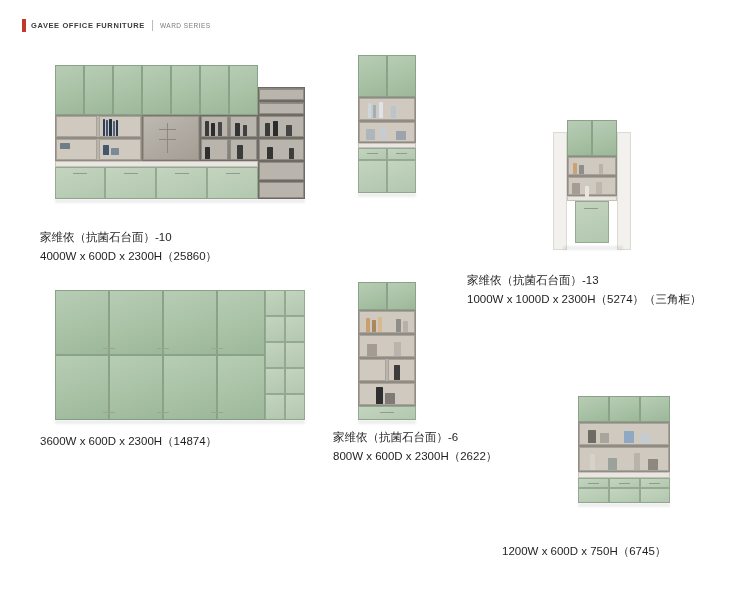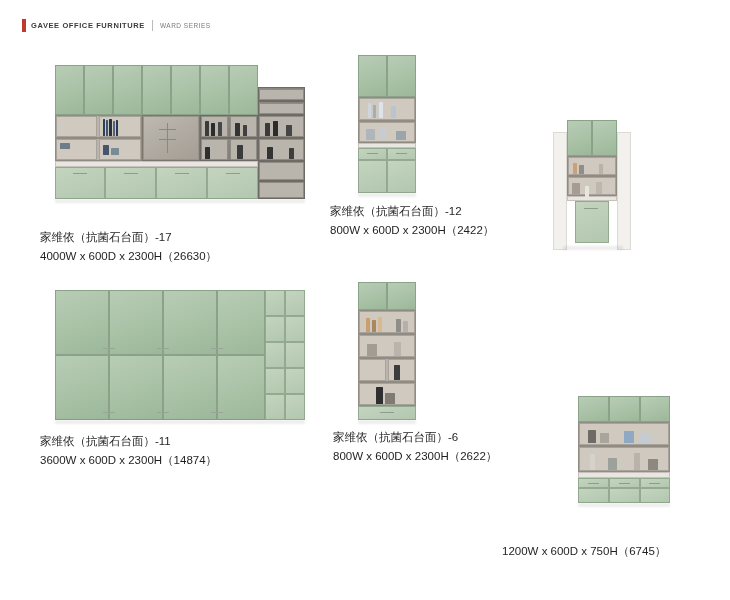--- a/index.html
+++ b/index.html
@@ -208,22 +208,22 @@
 
     <div class="panel-grey" style="position:absolute; left:203px; top:96px; width:47px; height:20px;"></div>
     <div class="shelf-open" style="position:absolute; left:204px; top:97px; width:45px; height:18px;"></div>
     <div class="panel-grey" style="position:absolute; left:203px; top:116px; width:47px; height:18px;"></div>
     <div class="shelf-open" style="position:absolute; left:204px; top:117px; width:45px; height:16px;"></div>
 
     <div class="floor-shadow" style="left:0; top:134px; width:250px; height:4px;"></div>
   </div>
 
   <div class="caption" style="left:40px; top:228px;">
-    <div>家维依（抗菌石台面）-17</div>
-    <div class="line2">4000W x 600D x 2300H（26630）</div>
+    <div>家维依（抗菌石台面）-10</div>
+    <div class="line2">4000W x 600D x 2300H（25860）</div>
   </div>
 
   <div class="fig" style="left:358px; top:55px; width:58px; height:140px;">
     <div class="panel-green" style="position:absolute; left:0; top:0; width:29px; height:42px;"></div>
     <div class="panel-green" style="position:absolute; left:29px; top:0; width:29px; height:42px;"></div>
 
     <div class="shelf-open" style="position:absolute; left:0; top:42px; width:58px; height:24px;"></div>
     <div class="shelf-inner" style="position:absolute; left:1px; top:43px; width:56px; height:22px;"></div>
     <div class="bk" style="left:10px; top:48px; width:3px; height:15px; background:#cfd6dc;"></div>
     <div class="bk" style="left:15px; top:50px; width:3px; height:13px; background:#9fb0bd;"></div>
@@ -240,24 +240,20 @@
 
     <div class="panel-green-lite" style="position:absolute; left:0; top:93px; width:29px; height:12px;"></div>
     <div class="panel-green-lite" style="position:absolute; left:29px; top:93px; width:29px; height:12px;"></div>
     <div class="panel-green-lite" style="position:absolute; left:0; top:105px; width:29px; height:33px;"></div>
     <div class="panel-green-lite" style="position:absolute; left:29px; top:105px; width:29px; height:33px;"></div>
     <div class="handle" style="left:9px; top:98px; width:11px;"></div>
     <div class="handle" style="left:38px; top:98px; width:11px;"></div>
     <div class="floor-shadow" style="left:0; top:138px; width:58px; height:4px;"></div>
   </div>
 
-  <div class="caption" style="left:330px; top:202px;">
-    <div>家维依（抗菌石台面）-12</div>
-    <div class="line2">800W x 600D x 2300H（2422）</div>
-  </div>
 
   <div class="fig" style="left:553px; top:120px; width:78px; height:130px;">
 
     <div style="position:absolute; left:0; top:12px; width:14px; height:118px; background:#f2f1ee; border:1px solid #ddd9d3; box-sizing:border-box;"></div>
     <div style="position:absolute; left:64px; top:12px; width:14px; height:118px; background:#f2f1ee; border:1px solid #ddd9d3; box-sizing:border-box;"></div>
 
     <div class="panel-green" style="position:absolute; left:14px; top:0; width:25px; height:36px;"></div>
     <div class="panel-green" style="position:absolute; left:39px; top:0; width:25px; height:36px;"></div>
 
     <div class="shelf-open" style="position:absolute; left:14px; top:36px; width:50px; height:20px;"></div>
@@ -273,20 +269,22 @@
 
     <div class="counter" style="position:absolute; left:14px; top:76px; width:50px; height:5px;"></div>
     <div class="bk" style="left:32px; top:66px; width:4px; height:12px; background:#e7e5e1;"></div>
 
     <div class="panel-green-lite" style="position:absolute; left:22px; top:81px; width:34px; height:42px;"></div>
     <div class="handle" style="left:31px; top:88px; width:14px;"></div>
     <div class="floor-shadow" style="left:10px; top:126px; width:60px; height:4px;"></div>
   </div>
 
   <div class="caption" style="left:467px; top:271px;">
+    <div>家维依（抗菌石台面）-13</div>
+    <div class="line2">1000W x 1000D x 2300H（5274）（三角柜）</div>
   </div>
 
   <div class="fig" style="left:55px; top:290px; width:250px; height:132px;">
 
     <div class="panel-green" style="position:absolute; left:0; top:0; width:54px; height:65px;"></div>
     <div class="panel-green" style="position:absolute; left:54px; top:0; width:54px; height:65px;"></div>
     <div class="panel-green" style="position:absolute; left:108px; top:0; width:54px; height:65px;"></div>
     <div class="panel-green" style="position:absolute; left:162px; top:0; width:48px; height:65px;"></div>
     <div class="panel-green" style="position:absolute; left:0; top:65px; width:54px; height:65px;"></div>
     <div class="panel-green" style="position:absolute; left:54px; top:65px; width:54px; height:65px;"></div>
@@ -307,21 +305,20 @@
     <div class="panel-green-lite" style="position:absolute; left:230px; top:52px; width:20px; height:26px;"></div>
     <div class="panel-green-lite" style="position:absolute; left:210px; top:78px; width:20px; height:26px;"></div>
     <div class="panel-green-lite" style="position:absolute; left:230px; top:78px; width:20px; height:26px;"></div>
     <div class="panel-green-lite" style="position:absolute; left:210px; top:104px; width:20px; height:26px;"></div>
     <div class="panel-green-lite" style="position:absolute; left:230px; top:104px; width:20px; height:26px;"></div>
 
     <div class="floor-shadow" style="left:0; top:130px; width:250px; height:4px;"></div>
   </div>
 
   <div class="caption" style="left:40px; top:432px;">
-    <div>家维依（抗菌石台面）-11</div>
     <div class="line2">3600W x 600D x 2300H（14874）</div>
   </div>
 
   <div class="fig" style="left:358px; top:282px; width:58px; height:140px;">
     <div class="panel-green" style="position:absolute; left:0; top:0; width:29px; height:28px;"></div>
     <div class="panel-green" style="position:absolute; left:29px; top:0; width:29px; height:28px;"></div>
 
     <div class="shelf-open" style="position:absolute; left:0; top:28px; width:58px; height:24px;"></div>
     <div class="shelf-inner" style="position:absolute; left:1px; top:29px; width:56px; height:22px;"></div>
     <div class="bk" style="left:8px; top:36px; width:4px; height:14px; background:#c8a070;"></div>

